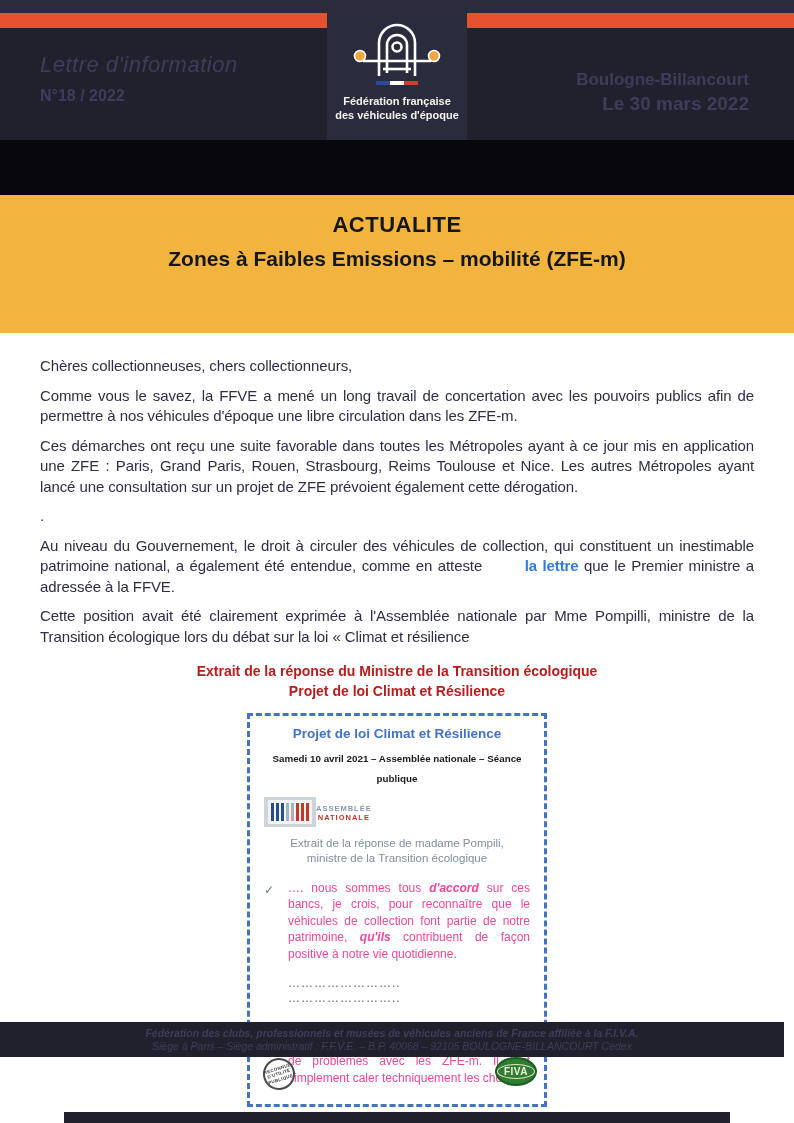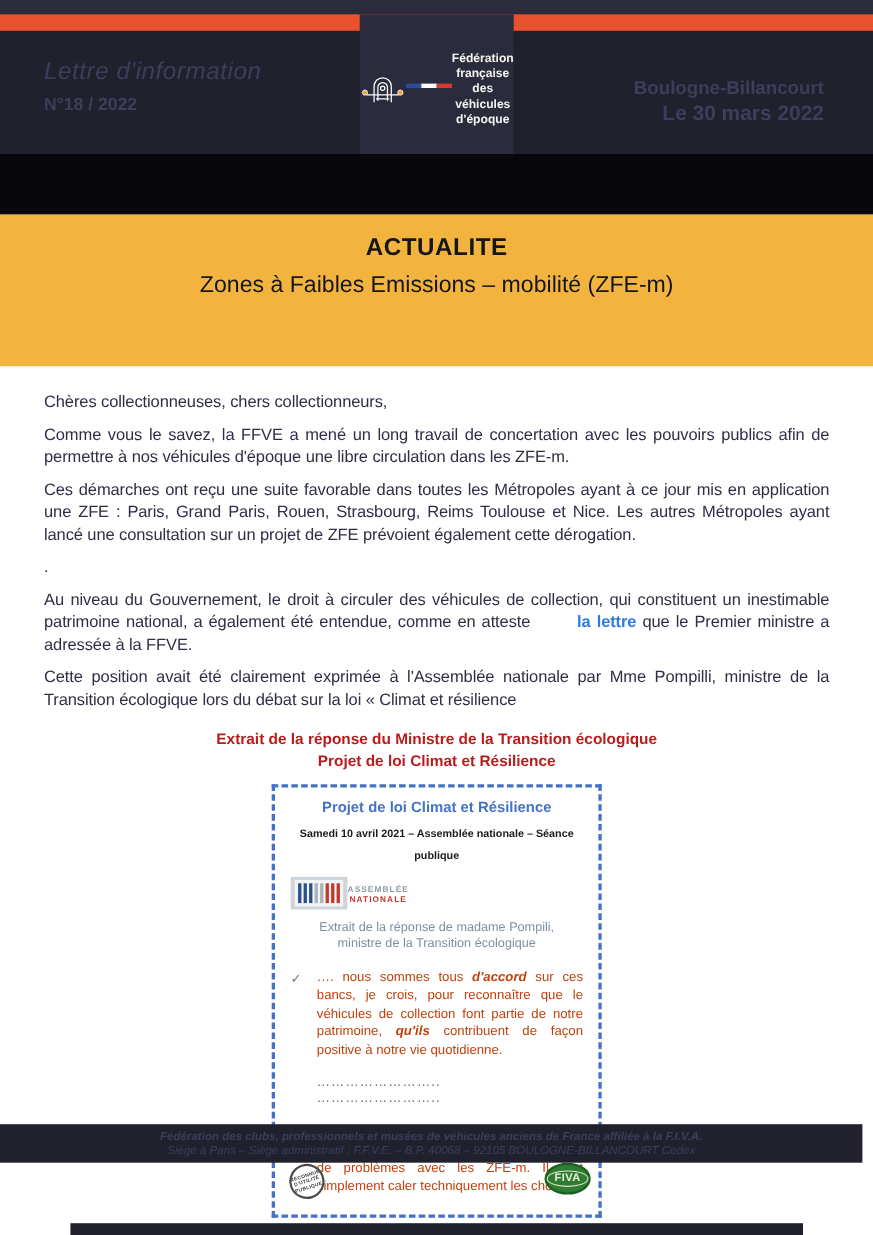--- a/index.html
+++ b/index.html
@@ -19,34 +19,34 @@
   .masthead-left { position:absolute; left:40px; top:52px; color:#3d3d5c; }
   .masthead-title { font-style:italic; font-weight:normal; font-size:22px; letter-spacing:.5px; }
   .masthead-issue { margin-top:9px; font-weight:bold; font-size:16px; }
 
   .masthead-right { position:absolute; right:45px; top:70px; text-align:right; color:#3d3d5c; font-weight:bold; }
   .masthead-city { font-size:17px; }
   .masthead-date { font-size:19px; margin-top:3px; }
 
   .logo-box {
     position:absolute; left:327px; top:13px; width:140px; height:127px;
-    background:#2b2b3e; display:flex; flex-direction:row; align-items:center; z-index:3;
+    background:#2b2b3e; display:flex; flex-direction:column; align-items:center; z-index:3;
   }
   .logo-art { margin-top:10px; }
   .tricolor { display:flex; margin-top:2px; }
   .tricolor span { display:block; width:14px; height:4px; }
   .logo-text { margin-top:9px; color:#f5f3ee; font-weight:bold; font-size:11px; line-height:14px; text-align:center; }
 
   
   .banner {
     position:absolute; left:0; top:195px; width:794px; height:138px; background:#f3b43f;
     text-align:center; color:#161616;
   }
   .banner-kicker { margin-top:17px; font-size:22px; font-weight:bold; letter-spacing:.5px; }
-  .banner-title  { margin-top:9px;  font-size:21px; font-weight:normal; }
+  .banner-title  { margin-top:9px;  font-size:21px; font-weight:bold; }
 
   
   .bodytext {
     position:absolute; left:0; top:333px; width:794px; padding:23px 40px 0 40px;
     color:#2e2e46; font-size:15px; line-height:20.5px;
   }
   .bodytext p { text-align:justify; margin-bottom:9px; letter-spacing:-0.1px; }
   .dot-line { text-align:left; }
   a.inline-link, .inline-link { color:#2f7bd9; font-weight:bold; text-decoration:none; cursor:pointer;padding-left:37px; }
 
@@ -60,21 +60,21 @@
   }
   .doc-title { text-align:center; color:#4472c4; font-weight:bold; font-size:13.5px; }
   .doc-session { text-align:center; color:#1a1a1a; font-weight:bold; font-size:9.8px; margin-top:4px; }
   .an-emblem { display:flex; flex-direction:row; align-items:center; margin-top:7px; }
   .an-caption { text-align:center; font-size:7.5px; font-weight:bold; letter-spacing:1px; line-height:9px; margin-top:2px; }
   .an-caption .an1 { color:#8a99a8; display:block; }
   .an-caption .an2 { color:#c0392b; display:block; }
   .doc-extrait { text-align:center; color:#7d8fa3; font-size:11.5px; line-height:15px; margin-top:9px; }
   .doc-bullet { display:flex; margin-top:14px; }
   .doc-bullet .check { width:24px; flex:0 0 24px; color:#6b7b8a; font-size:12px; }
-  .doc-bullet .btext { flex:1; text-align:justify; line-height:16.5px; color:#c2410c; }
+  .doc-bullet .btext { flex:1; text-align:justify; line-height:16.5px; color:#ec4899; }
   .bold-it { font-weight:bold; font-style:italic; }
   .doc-dots { margin-left:24px; margin-top:14px; line-height:15px; color:#5c6b7a; letter-spacing:1px; }
 
   
   .footer-band {
     position:absolute; left:0; top:1022px; width:784px; height:35px; background:#21212d;
     text-align:center; color:#3d3d5c; font-size:10.5px; line-height:13px; padding-top:5px;font-style:italic;
   }
   .footer-band .f1 { font-weight:bold; }
   .logos-row { position:absolute; left:0; top:1056px; width:794px; height:36px; }

